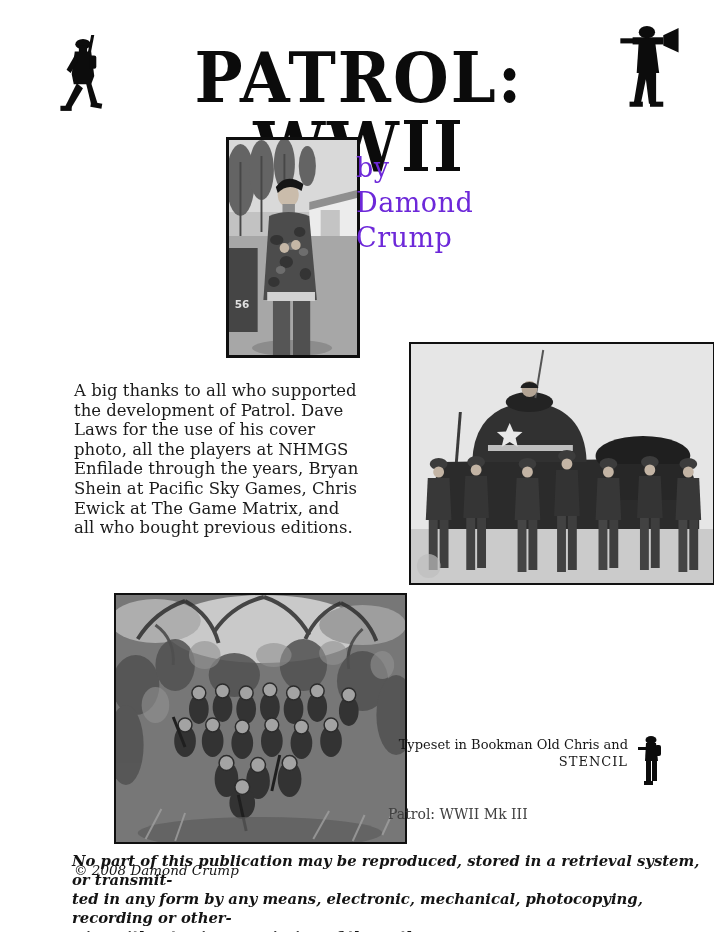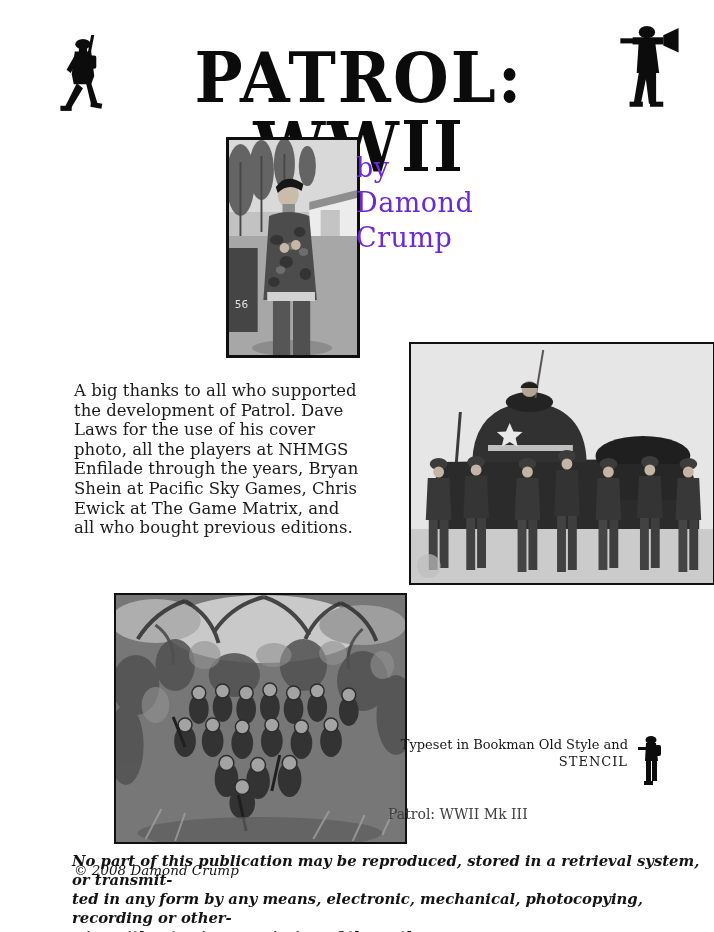--- a/index.html
+++ b/index.html
@@ -15,21 +15,21 @@
     left:98px;top:44px;width:522px;text-align:center;
     font-size:64px;line-height:64px;font-weight:700;
     letter-spacing:2px;color:#0b0b0b;
     font-family:"DejaVu Serif", serif;
     transform:scaleY(1.08);transform-origin:top center;
   }
   .icon-walking{left:57px;top:35px;width:54px;height:80px;}
   .icon-bazooka{left:620px;top:24px;width:62px;height:94px;}
   .icon-standing{left:638px;top:734px;width:28px;height:54px;}
 
-  .photo{box-sizing:border-box;background:#84cc16;}
+  .photo{box-sizing:border-box;background:#84cc16;font-weight:bold;}
   .photo svg{display:block;width:100%;height:100%;}
   .photo-author{left:186px;top:121px;width:134px;height:221px;border:3px solid #0e0e0e;}
   .photo-tank{left:369px;top:326px;width:306px;height:243px;border:2px solid #101010;}
   .photo-jungle{left:74px;top:577px;width:293px;height:251px;border:2px solid #101010;}
 
   .byline{left:356px;top:150px;font-size:27px;line-height:35px;letter-spacing:0.5px;color:#6d28d9;}
   .para{font-size:16.5px;line-height:19.6px;color:#1b1b1b;}
   .para-thanks{left:74px;top:381px;width:305px;}
   .para-final{left:388px;top:584px;width:300px;}
 
@@ -291,21 +291,21 @@
         <line x1="60" y1="246" x2="70" y2="218"></line>
         <line x1="200" y1="244" x2="216" y2="216"></line>
         <line x1="240" y1="246" x2="252" y2="220"></line>
         <line x1="270" y1="240" x2="282" y2="214"></line>
       </g>
     </svg>
   </figure>
 
 
   <div class="abs colophon">
-    <div><span>Typeset in Bookman Old Style and </span><span class="stencil-word">STENCIL</span></div>
+    <div><span>Typeset in Bookman Old Chris and </span><span class="stencil-word">STENCIL</span></div>
   </div>
 
   <svg class="abs icon-standing" viewBox="0 0 28 52" aria-hidden="true">
     <g fill="#0c0c0c">
       <ellipse cx="13" cy="5" rx="5.5" ry="4"></ellipse>
       <path d="M8 8 L18 8 L20 26 L7 26 Z"></path>
       <rect x="0" y="12" width="12" height="3"></rect>
       <rect x="17" y="10" width="6" height="11" rx="2"></rect>
       <rect x="8" y="26" width="5" height="22"></rect>
       <rect x="14" y="26" width="5" height="20"></rect>

